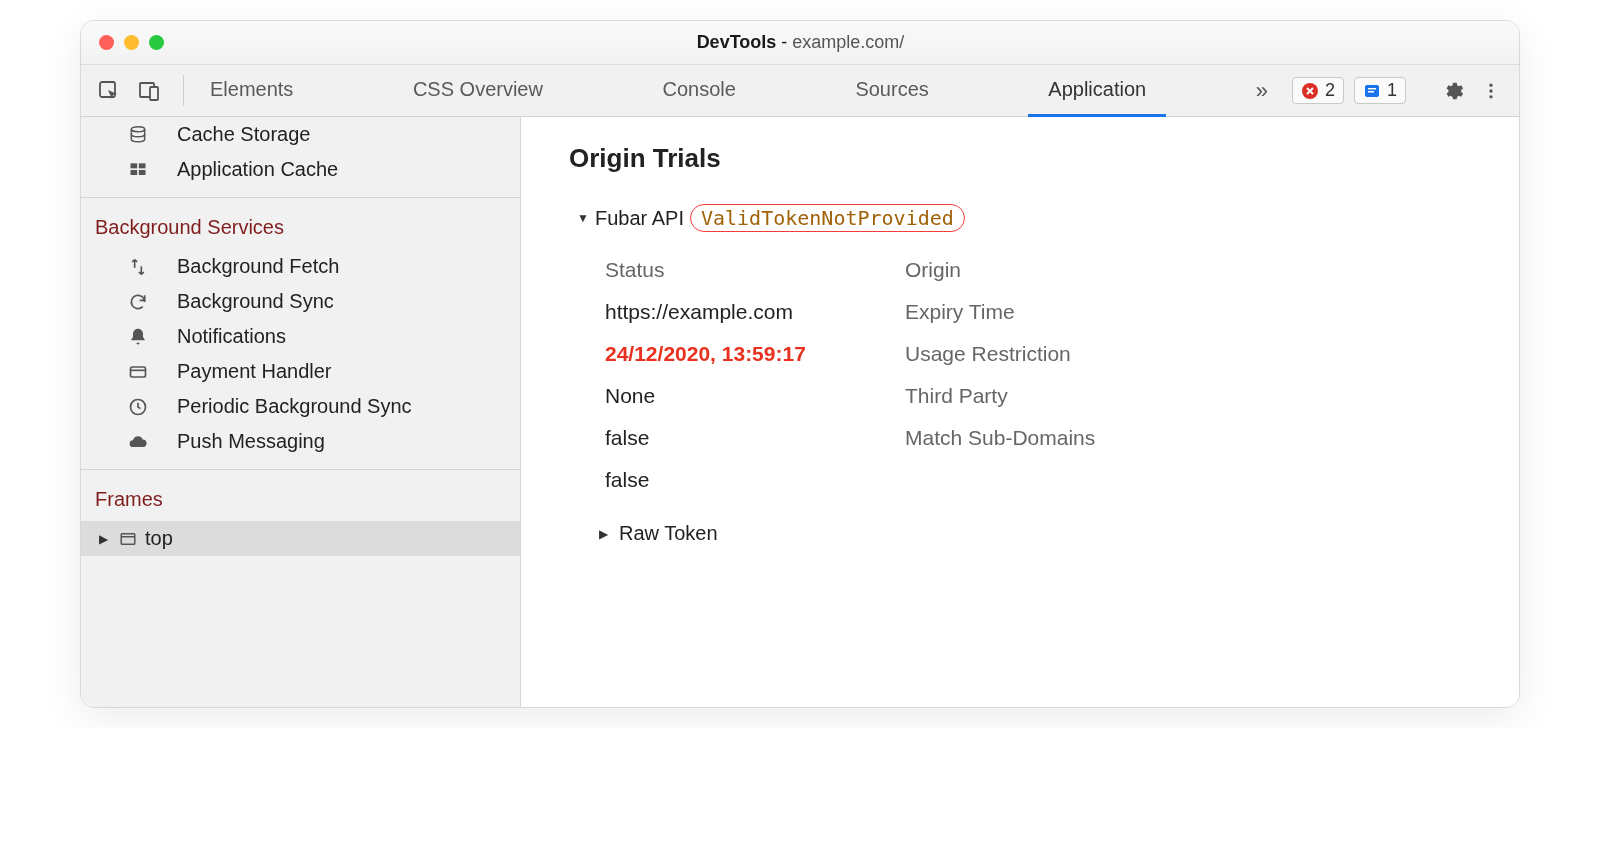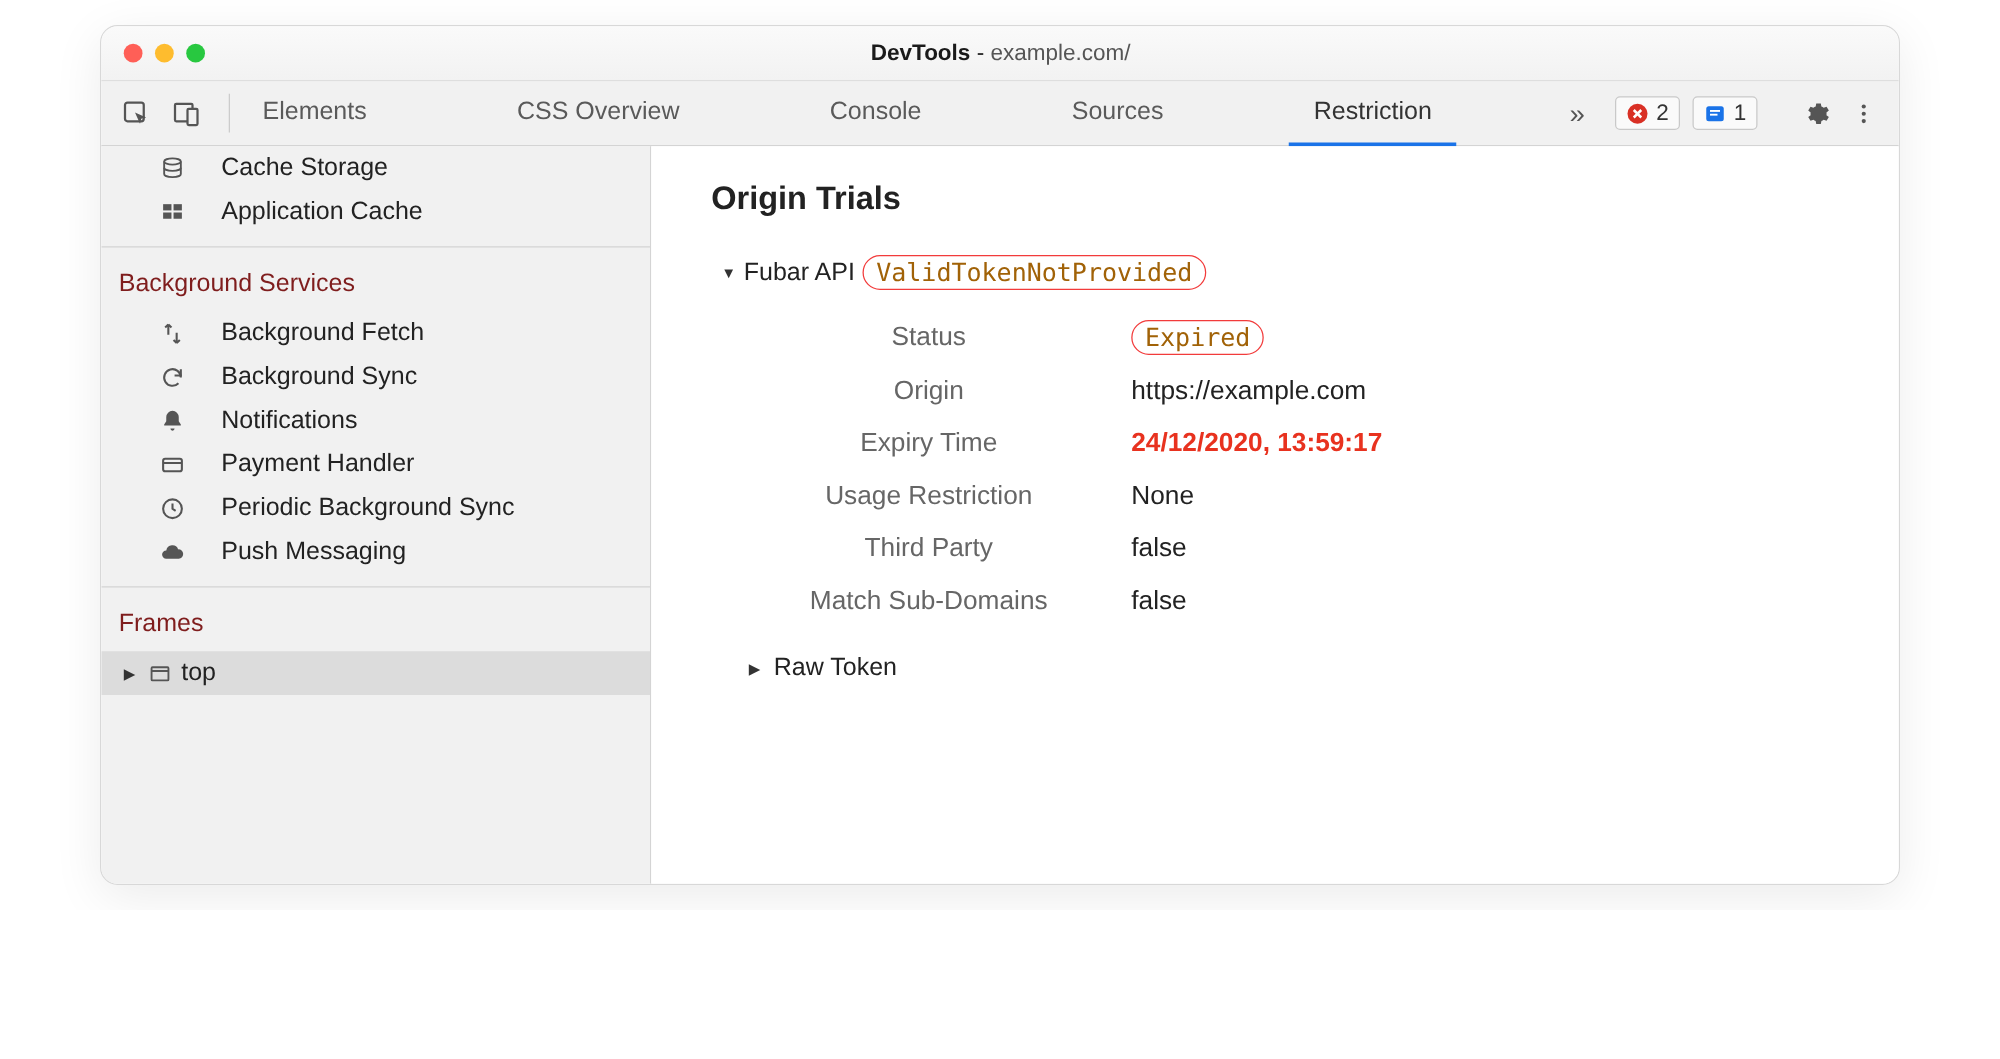--- a/index.html
+++ b/index.html
@@ -114,21 +114,21 @@
   .main { flex:1; background:#fff; padding: 26px 48px; overflow:auto; font-size:20px; color:#222; }
   .main h2 { font-size: 26px; font-weight: 700; margin-bottom: 30px; }
   .trial-row { display:flex; align-items:center; gap:6px; margin-bottom: 26px; padding-left: 8px; }
   .trial-name { font-size: 20px; }
   .badge {
     border: 1.5px solid #f23b3b; color:#a16207;
     border-radius: 14px; padding: 1px 10px;
     font-family: ui-monospace, Menlo, monospace; font-size: 20px;
   }
   .kv { display:grid; grid-template-columns: 300px 1fr; row-gap: 18px; margin-left: 36px; margin-bottom: 30px; }
-  .kv .k { text-align: center; color:#666; padding-right: 24px; font-size:21px; }
+  .kv .k { text-align: left; color:#666; padding-right: 24px; font-size:21px; }
   .kv .v { font-size:21px; }
   .kv .v.red { color:#e8321f; font-weight:700; }
   .raw-row { display:flex; align-items:center; gap:8px; margin-left: 30px; cursor:pointer; }
   svg { display:block; }
 </style>
 </head>
 <body>
 
 <div class="window">
 
@@ -166,21 +166,21 @@
       <div class="tab">
           <span>CSS Overview</span>
         </div>
       <div class="tab">
           <span>Console</span>
         </div>
       <div class="tab">
           <span>Sources</span>
         </div>
       <div class="tab active">
-          <span>Restriction</span>
+          <span>Application</span>
         </div>
       <div class="chevrons">
           <span>»</span>
         </div>
     </div>
     <div class="toolbar-right">
       <div class="pill">
         <svg width="18" height="18" viewBox="0 0 18 18">
             <circle cx="9" cy="9" r="8" fill="#d93025"></circle>
             <path d="M6 6 L12 12 M12 6 L6 12" stroke="#fff" stroke-width="2"></path>
@@ -310,21 +310,20 @@
       <h2>Origin Trials</h2>
 
       <div class="trial-row">
         <span class="tri">▼</span>
         <span class="trial-name">Fubar API</span>
         <span class="badge">ValidTokenNotProvided</span>
       </div>
 
       <div class="kv">
         <div class="k">Status</div>
-        <div class="v"><span class="badge">Expired</span></div>
 
         <div class="k">Origin</div>
         <div class="v">https://example.com</div>
 
         <div class="k">Expiry Time</div>
         <div class="v red">24/12/2020, 13:59:17</div>
 
         <div class="k">Usage Restriction</div>
         <div class="v">None</div>
 

